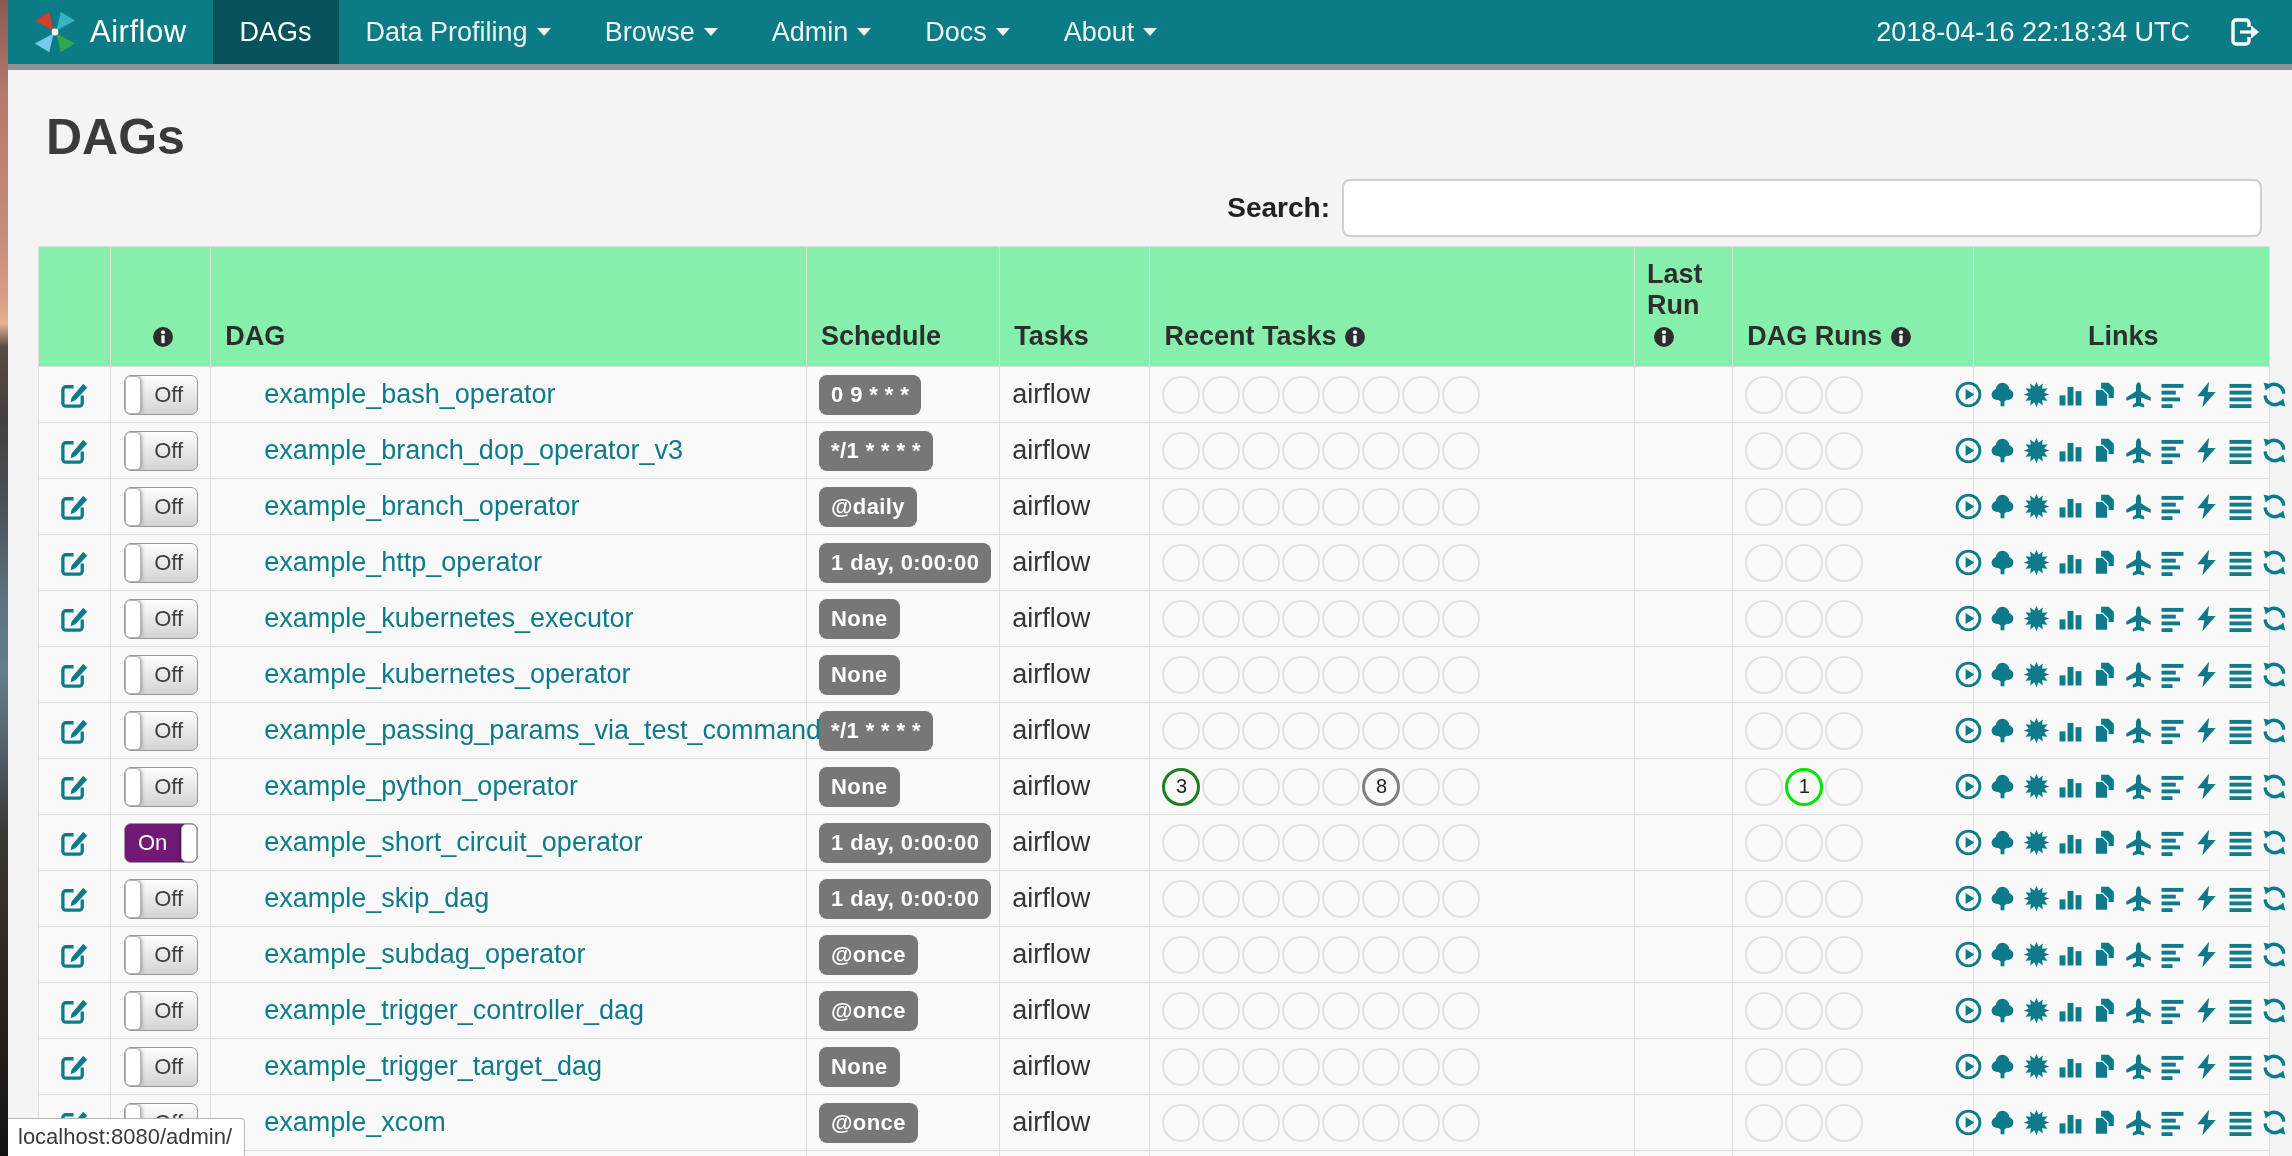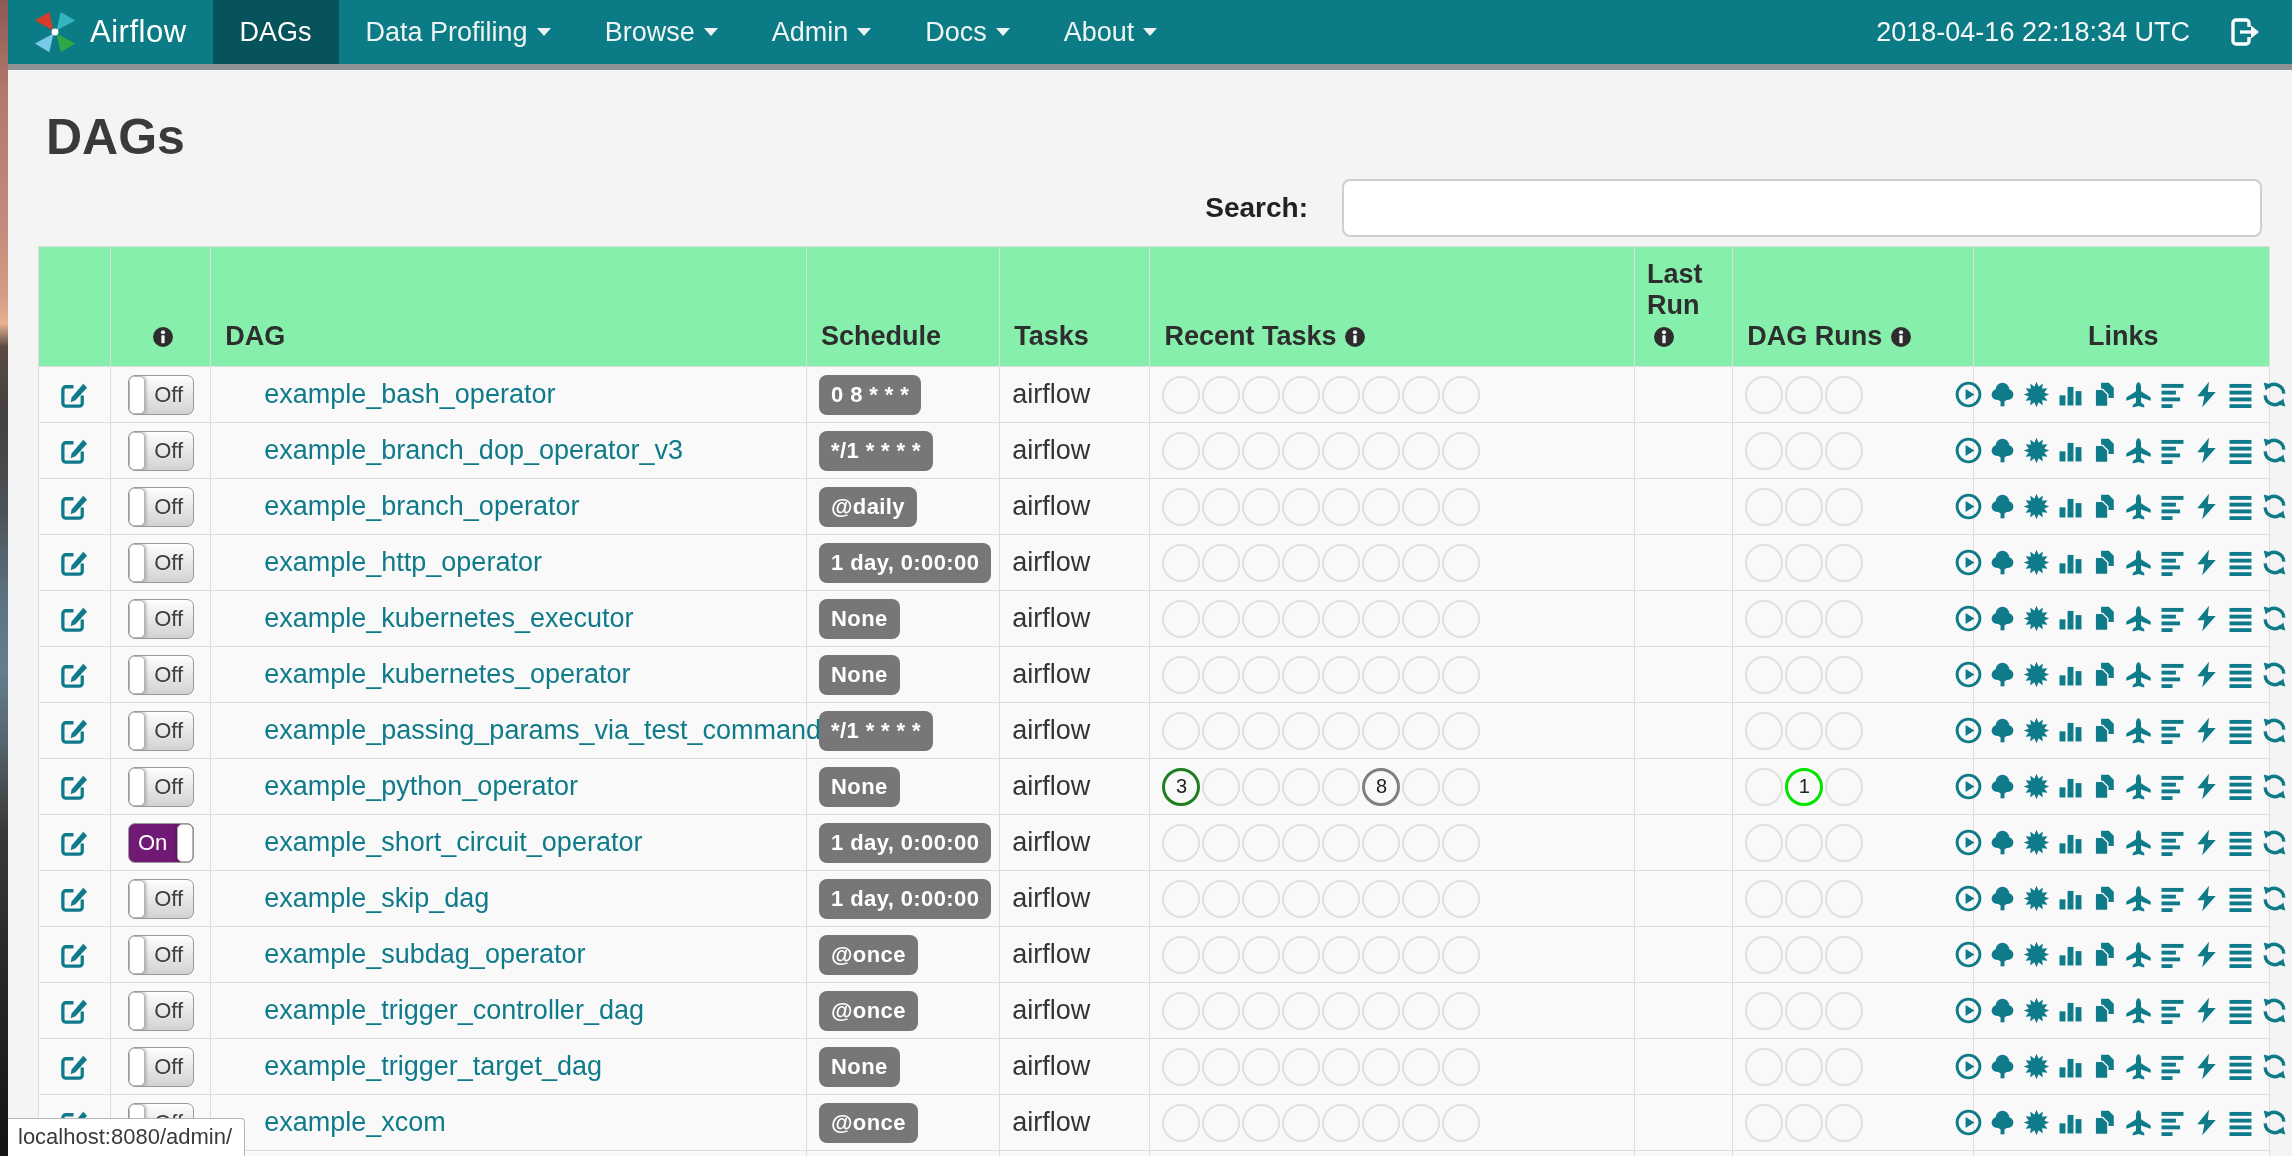--- a/index.html
+++ b/index.html
@@ -36,21 +36,21 @@
     border-left:7px solid transparent; border-right:7px solid transparent;
     border-top:8px solid currentColor;
   }
   .navbar-right{ margin-left:auto; display:flex; align-items:center; gap:38px; padding-right:30px; }
   .nav-clock{ font-size:27px; color:#f4f7f7; }
   .signout{ width:34px; height:34px; color:#fff; cursor:pointer; }
 
   
   .main{ padding:0 30px; }
   .page-title{ font-size:50px; font-weight:bold; color:#3a3a3a; margin:40px 0 0 8px; line-height:1.1; }
-  .search-row{ display:flex; align-items:center; justify-content:flex-end; margin-top:14px; gap:34px; }
+  .search-row{ display:flex; align-items:center; justify-content:flex-end; margin-top:14px; gap:12px; }
   .search-label{ font-size:28px; font-weight:bold; color:#222; }
   .search-input{
     width:920px; height:58px; border:2px solid #cfcfcf; border-radius:8px; background:#fff;
     font-size:27px; padding:0 16px; outline:none; font-family:inherit;
   }
 
   
   table.dags{ margin-top:9px; width:2232px; border-collapse:collapse; table-layout:fixed; background:#f9f9f9; }
   .dags th, .dags td{ border:1px solid #ddd; }
   .dags thead th{
@@ -60,21 +60,21 @@
   .dags thead th.center{ text-align:center; }
   .dags tbody td{ height:56px; padding:0 12px; font-size:27px; vertical-align:middle; }
   .hdr-info-icon{ width:22px; height:22px; vertical-align:-3px; color:#2d2d2d; }
   .cell-center{ text-align:center; }
 
   .dag-link{ color:#0f7b8a; cursor:pointer; text-decoration:none;margin-left:41px; }
   .edit-icon{ width:31px; height:31px; color:#0f7b8a; cursor:pointer; display:block; margin:0 auto; }
 
   
   .toggle{
-    display:inline-flex; width:66px; height:40px; border-radius:7px; overflow:hidden;
+    display:inline-flex; width:74px; height:40px; border-radius:7px; overflow:hidden;
     border:1px solid #999; cursor:pointer; vertical-align:middle;
   }
   .toggle .knob{ flex:0 0 16px; background:#fff; border-radius:5px; border:1px solid #b5b5b5; box-shadow:0 0 4px rgba(0,0,0,.45); }
   .toggle .tlabel{ flex:1; display:flex; align-items:center; justify-content:center; font-size:22px; }
   .toggle.off{ background:linear-gradient(180deg,#fefefe,#d2d2d2); }
   .toggle.off .tlabel{ color:#3f3f3f; }
   .toggle.on{ flex-direction:row-reverse; background:#701a75; }
   .toggle.on .tlabel{ color:#fff; }
 
   .badge{
@@ -272,21 +272,21 @@
     <td class="cell-center">
       <span class="toggle off">
         <span class="knob"></span>
         <span class="tlabel">Off</span>
       </span>
     </td>
     <td>
       <a class="dag-link">example_bash_operator</a>
     </td>
     <td>
-      <span class="badge">0 8 * * *</span>
+      <span class="badge">0 9 * * *</span>
     </td>
     <td>airflow</td>
     <td>
               <div class="circles">
                 <span class="circle"></span>
                 <span class="circle"></span>
                 <span class="circle"></span>
                 <span class="circle"></span>
                 <span class="circle"></span>
                 <span class="circle"></span>

